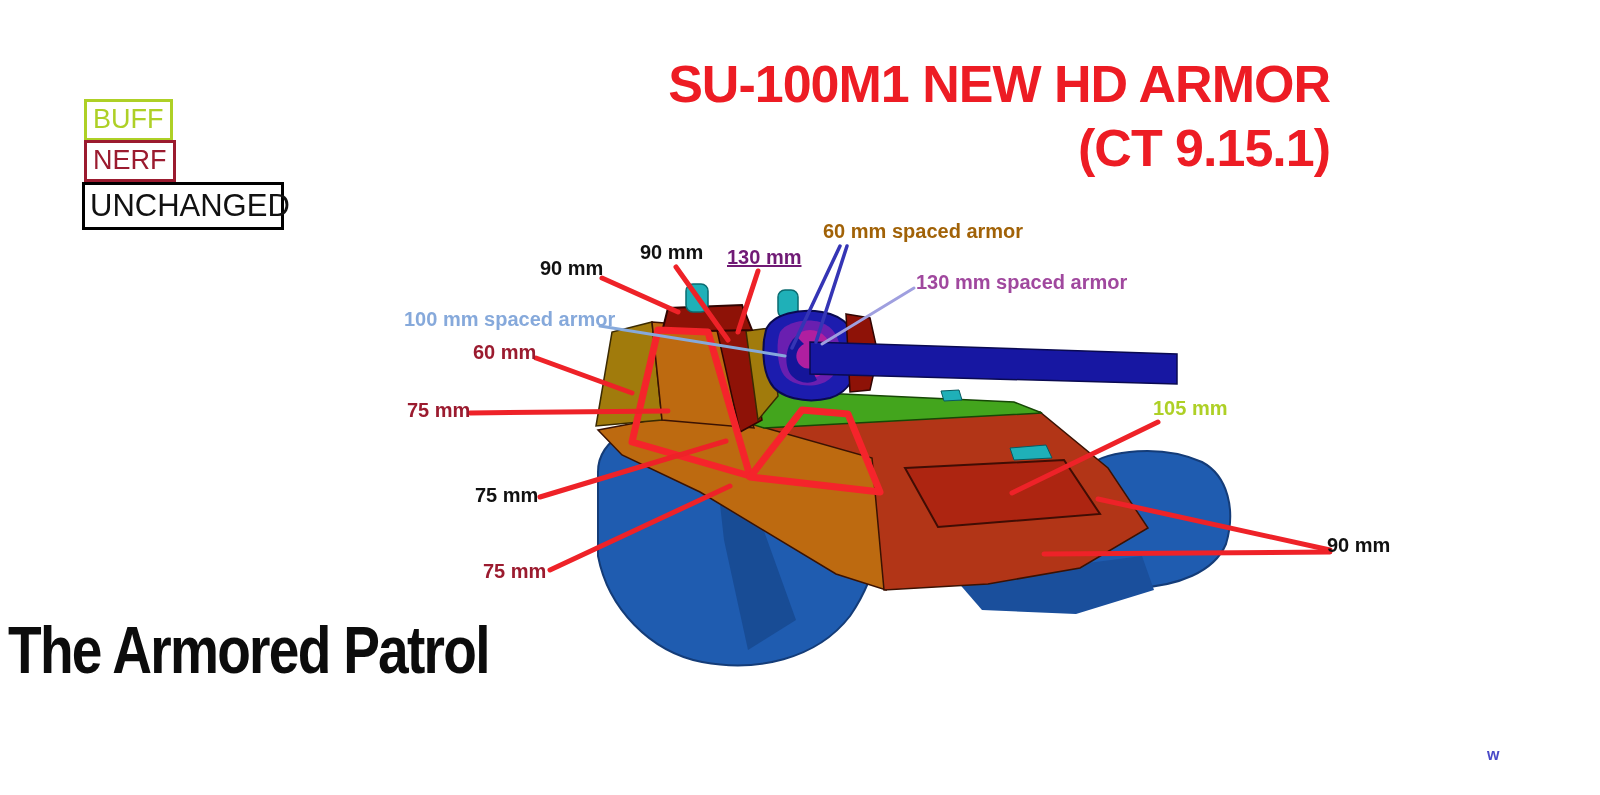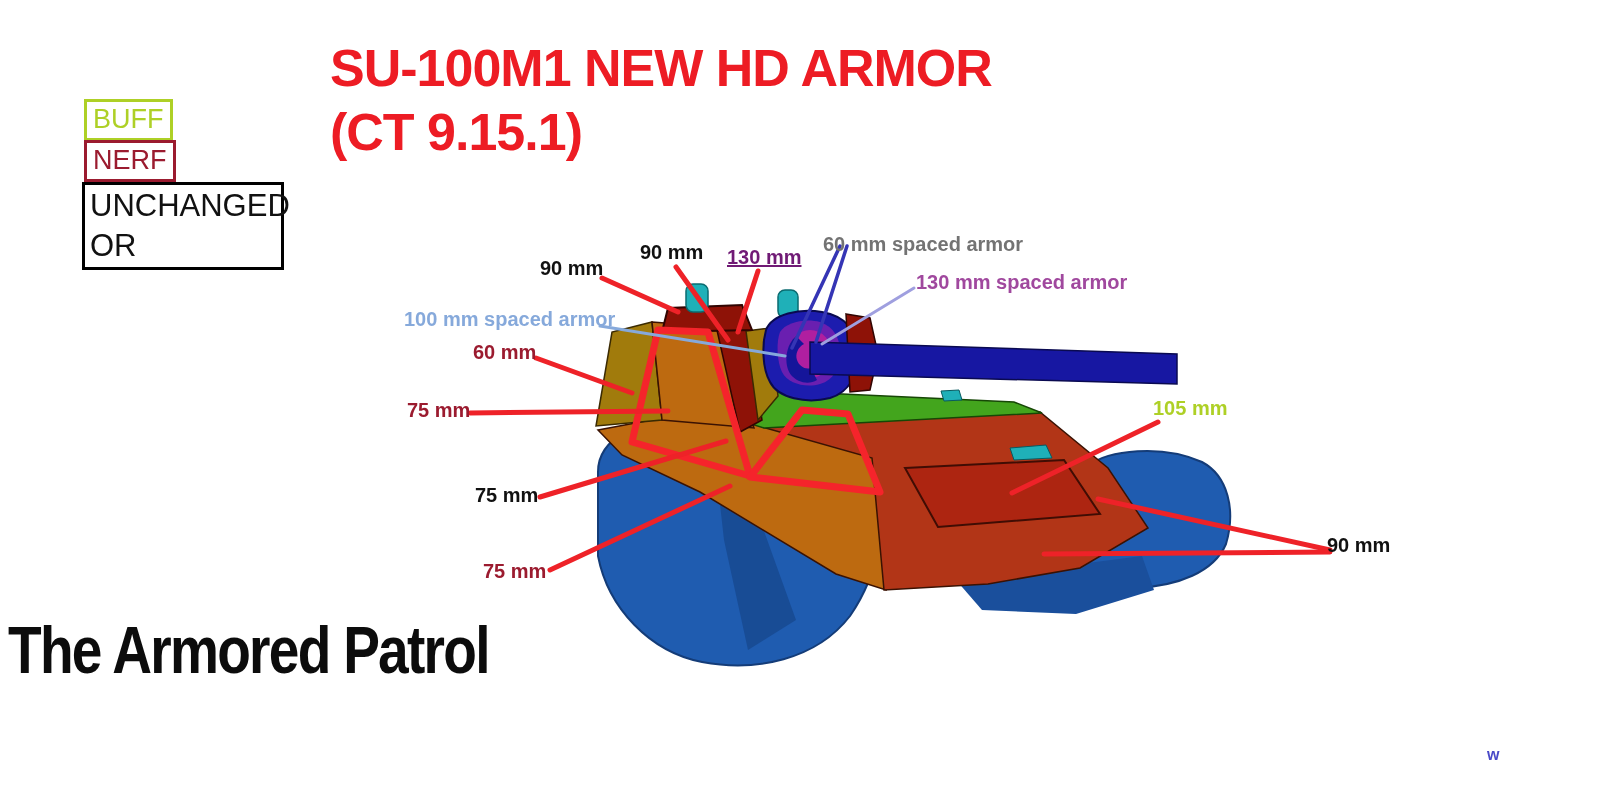--- a/index.html
+++ b/index.html
@@ -2,21 +2,21 @@
 <html><head>
 <meta charset="utf-8">
 <style>
   html,body{margin:0;padding:0;background:#ffffff;}
   .canvas{
     position:relative;width:1600px;height:795px;background:#ffffff;overflow:hidden;
     font-family:"Liberation Sans",sans-serif;
   }
   
   .title-block{
-    position:absolute;left:330px;top:36px;width:1000px;text-align:left;
+    position:absolute;left:330px;top:52px;width:1000px;text-align:right;
     font-weight:bold;font-size:52px;line-height:64px;letter-spacing:-1px;
   }
   
   .legend-box{
     position:absolute;border:3px solid currentColor;
     font-size:27px;line-height:33px;padding:1px 6px 2px 6px;white-space:nowrap;
   }
   .legend-box-multi{
     position:absolute;border:3px solid #000;color:#111;
     font-size:31px;line-height:40px;padding:1px 5px;width:186px;
@@ -102,27 +102,26 @@
   </div>
 
   <div class="legend-box" style="left: 84px; top: 99px; color: rgb(174, 208, 38);">
     <span>BUFF</span>
   </div>
   <div class="legend-box" style="left: 84px; top: 140px; color: rgb(155, 27, 47);">
     <span>NERF</span>
   </div>
   <div class="legend-box-multi" style="left:82px;top:182px">
     <div>UNCHANGED</div>
-    <div>OR</div>
   </div>
 
   <div class="ann" style="left: 540px; top: 257px; color: rgb(17, 17, 17);">90 mm</div>
   <div class="ann" style="left: 640px; top: 241px; color: rgb(17, 17, 17);">90 mm</div>
   <div class="ann" style="left: 727px; top: 246px; color: #701a75; text-decoration: underline;">130 mm</div>
-  <div class="ann" style="left: 823px; top: 220px; color: #737373; margin-top: 13px;">60 mm spaced armor</div>
+  <div class="ann" style="left: 823px; top: 220px; color: #a16207;">60 mm spaced armor</div>
   <div class="ann" style="left: 916px; top: 271px; color: rgb(160, 72, 158);">130 mm spaced armor</div>
   <div class="ann" style="left: 404px; top: 308px; color: rgb(134, 169, 219);">100 mm spaced armor</div>
   <div class="ann" style="left: 473px; top: 341px; color: rgb(155, 27, 47);">60 mm</div>
   <div class="ann" style="left: 407px; top: 399px; color: rgb(155, 27, 47);">75 mm</div>
   <div class="ann" style="left: 475px; top: 484px; color: rgb(17, 17, 17);">75 mm</div>
   <div class="ann" style="left: 483px; top: 560px; color: rgb(155, 27, 47);">75 mm</div>
   <div class="ann" style="left: 1153px; top: 397px; color: rgb(174, 208, 38); text-align: center;">105 mm</div>
   <div class="ann" style="left: 1327px; top: 534px; color: rgb(17, 17, 17);">90 mm</div>
 
   <div class="site-logo">The Armored Patrol</div>

